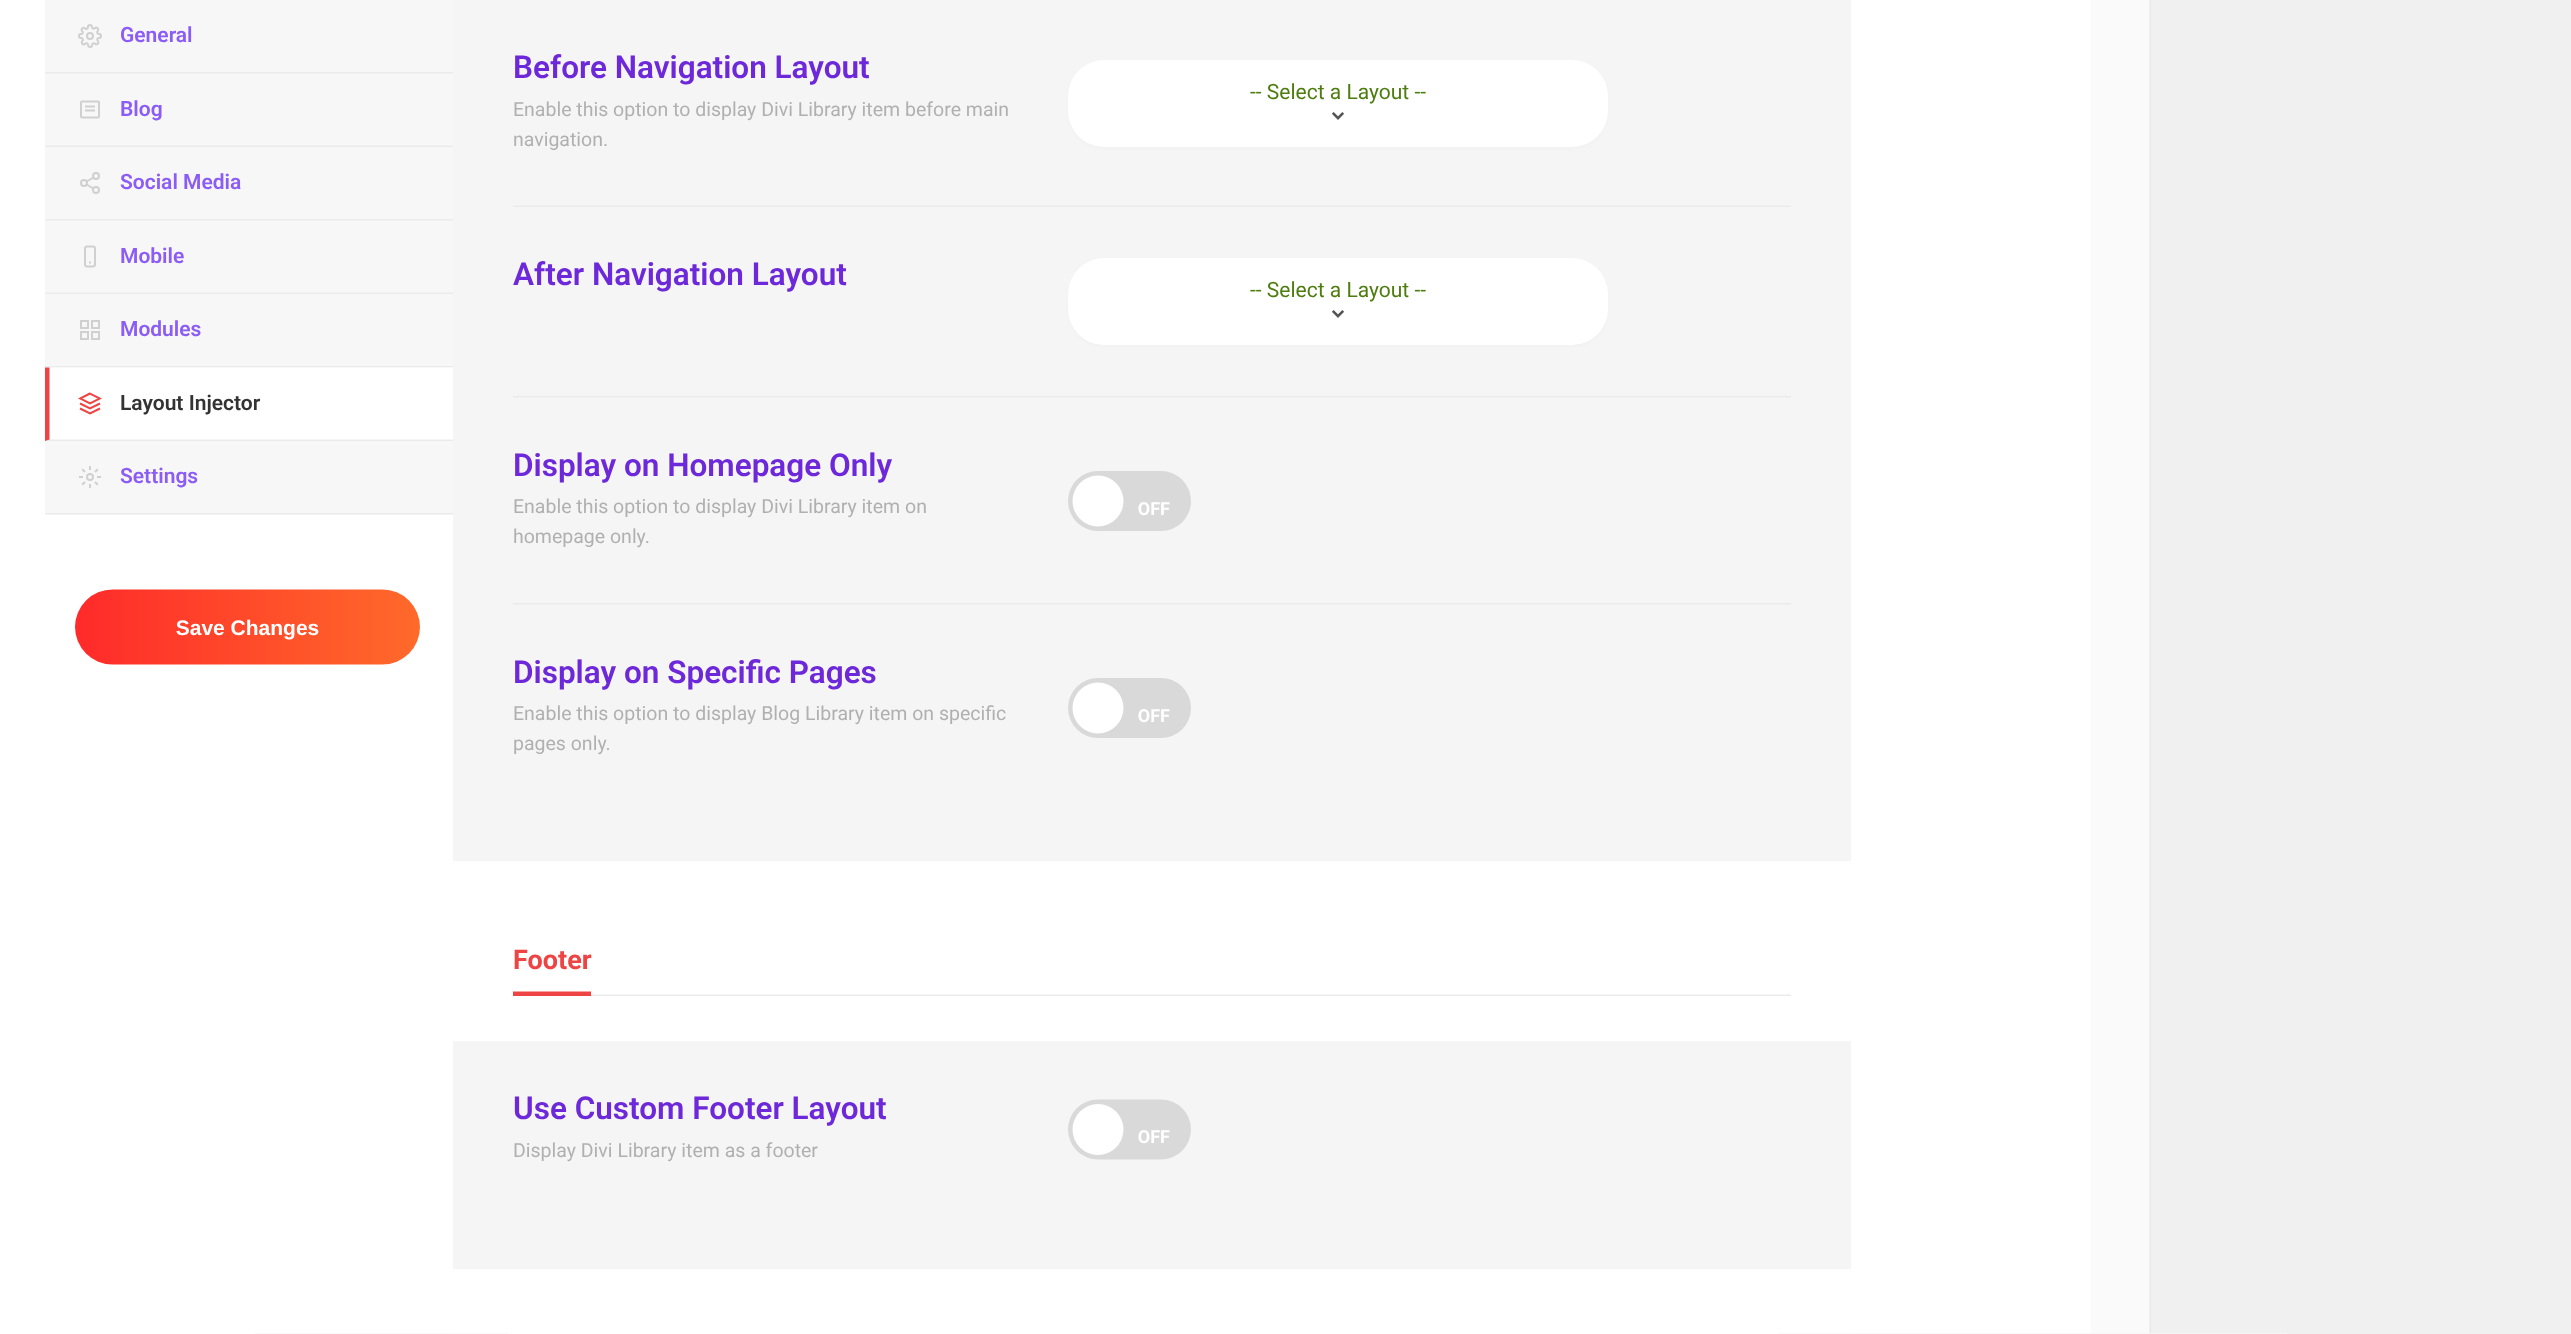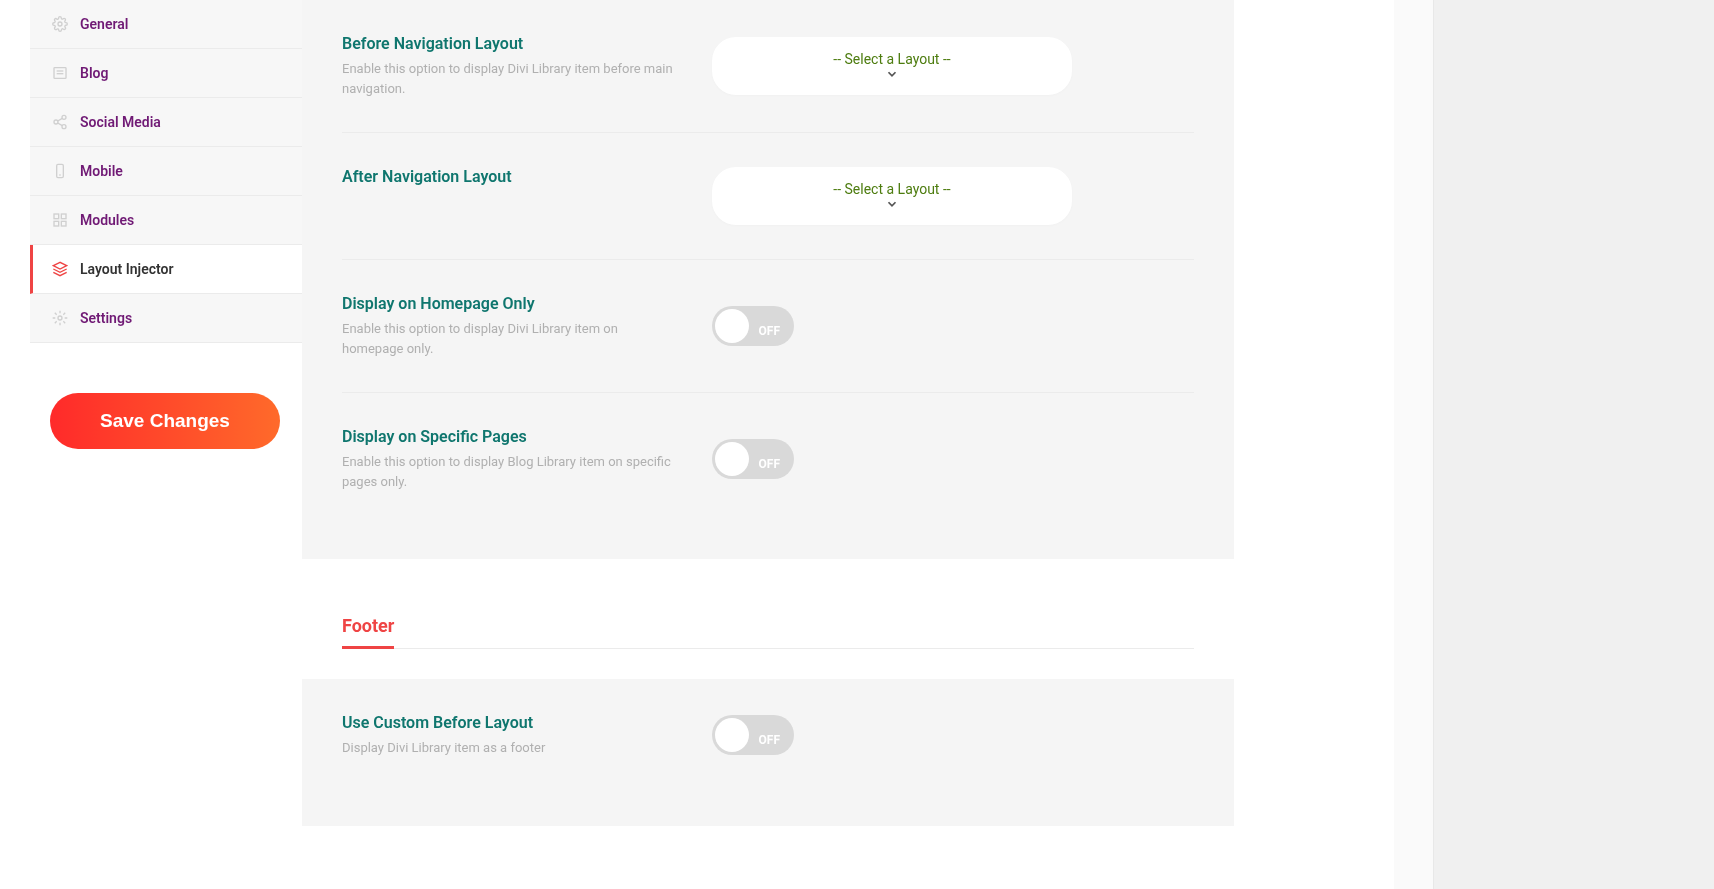--- a/index.html
+++ b/index.html
@@ -22,21 +22,21 @@
     }
     .sidebar-inner {
       background: #f7f7f7;
     }
     .nav-item {
       display: flex;
       align-items: center;
       padding: 16px 20px;
       border-bottom: 1px solid #ebebeb;
       cursor: pointer;
-      color: #701a75;
+      color: #8b5cf6;
       font-weight: 600;
       font-size: 14px;
     }
     .nav-item.active {
       background: #fff;
       color: #333;
       border-left: 3px solid #ef4444;
       padding-left: 17px;
     }
     .nav-item .icon {
@@ -48,21 +48,21 @@
       justify-content: center;
       flex-shrink: 0;
     }
     .nav-item.active .icon svg { stroke: #ef4444; fill: none; }
     .nav-item .icon svg { stroke: #d0d0d0; fill: none; }
     .save-btn {
       margin: 50px 20px 0 20px;
       background: linear-gradient(90deg, #ff2a2a, #ff6a2a);
       color: #fff;
       font-weight: 700;
-      font-size: 19px;
+      font-size: 14px;
       border: none;
       border-radius: 40px;
       padding: 17px 0;
       width: 230px;
       cursor: pointer;
       text-align: center;
     }
     .main-wrap {
       flex: 1;
       background: #fff;
@@ -83,23 +83,23 @@
       display: flex;
       padding: 34px 0;
       border-bottom: 1px solid #ebebeb;
     }
     .row:last-child { border-bottom: none; }
     .row-left {
       width: 370px;
       padding-right: 30px;
     }
     .row-title {
-      font-size: 16px;
+      font-size: 21px;
       font-weight: 600;
-      color: #0f766e;
+      color: #6d28d9;
       margin-bottom: 6px;
     }
     .row-desc {
       font-size: 13px;
       color: #b0b0b0;
       line-height: 1.5;
     }
     .row-control {
       flex: 1;
       display: flex;
@@ -324,21 +324,21 @@
 
       <div class="section-wrap">
         <div class="section-header">
           <span class="section-title">Footer</span>
         </div>
       </div>
 
       <div class="panel" style="margin-top:30px;">
         <div class="row" style="border-bottom:none;">
           <div class="row-left">
-            <div class="row-title">Use Custom Before Layout</div>
+            <div class="row-title">Use Custom Footer Layout</div>
             <div class="row-desc">Display Divi Library item as a footer</div>
           </div>
           <div class="row-control">
             <div class="toggle">
               <div class="toggle-knob"></div>
               <span class="toggle-label">OFF</span>
             </div>
           </div>
         </div>
       </div>

